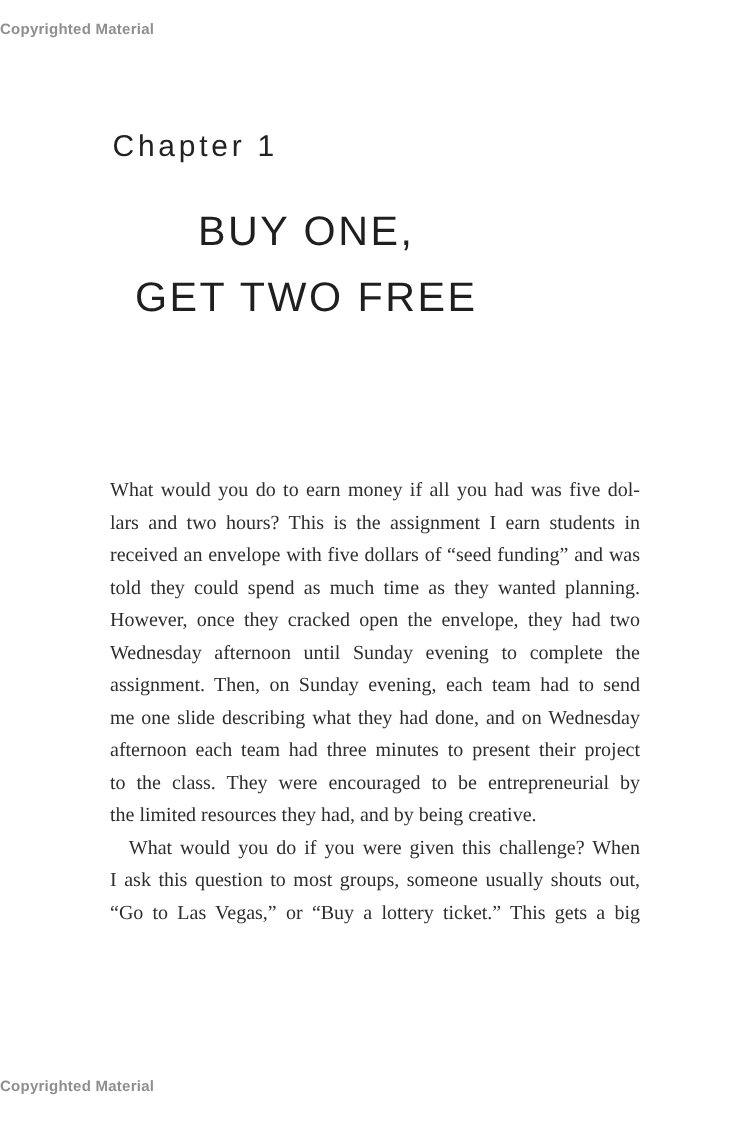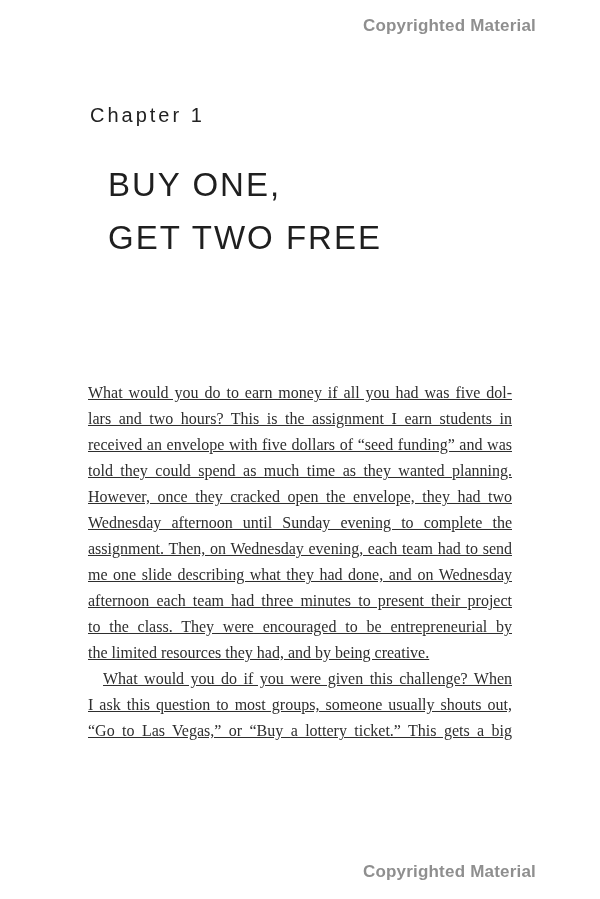--- a/index.html
+++ b/index.html
@@ -10,69 +10,69 @@
     height: 899px;
     background: #ffffff;
     overflow: hidden;
     font-family: "Liberation Serif", serif;
   }
 
   .copyright {
     position: absolute;
     left: 0;
     width: 536px;
-    text-align: right;
+    text-align: left;
     font-family: "Liberation Sans", sans-serif;
-    font-size: 17px;
+    font-size: 12px;
     font-weight: 700;
     letter-spacing: 0.2px;
     color: #8f8f8f;
   }
   .copyright.top    { top: 16px; }
   .copyright.bottom { top: 862px; }
 
   .chapter-label {
     position: absolute;
     left: 90px;
     top: 104px;
     font-family: "Liberation Sans", sans-serif;
-    font-size: 20px;
+    font-size: 24px;
     font-weight: 400;
     letter-spacing: 3px;
     color: #222222;
   }
 
   .book-title {
     position: absolute;
     left: 108px;
     top: 158px;
     font-family: "Liberation Sans", sans-serif;
     font-size: 33px;
     font-weight: 400;
     line-height: 53px;
     letter-spacing: 2px;
     color: #1f1f1f;
+    text-align: center;
   }
 
   .body-text {
     position: absolute;
     left: 88px;
     top: 380px;
     width: 424px;
     font-size: 16px;
     line-height: 26px;
     color: #2e2e2e;
   }
 
   .body-line {
     height: 26px;
     text-align: justify;
     text-align-last: justify;
     white-space: normal;
-    text-decoration: underline;
   }
   .body-line.no-justify {
     text-align: right;
     text-align-last: left;
   }
   .body-line.indent {
     text-indent: 15px;
   }
 </style>
 </head>
@@ -89,21 +89,21 @@
     <div>GET TWO FREE</div>
   </div>
 
   <div class="body-text">
       <div class="body-line">What would you do to earn money if all you had was five dol-</div>
       <div class="body-line">lars and two hours? This is the assignment I earn students in</div>
       <div class="body-line">received an envelope with five dollars of “seed funding” and was</div>
       <div class="body-line">told they could spend as much time as they wanted planning.</div>
       <div class="body-line">However, once they cracked open the envelope, they had two</div>
       <div class="body-line">Wednesday afternoon until Sunday evening to complete the</div>
-      <div class="body-line">assignment. Then, on Wednesday evening, each team had to send</div>
+      <div class="body-line">assignment. Then, on Sunday evening, each team had to send</div>
       <div class="body-line">me one slide describing what they had done, and on Wednesday</div>
       <div class="body-line">afternoon each team had three minutes to present their project</div>
       <div class="body-line">to the class. They were encouraged to be entrepreneurial by</div>
       <div class="body-line no-justify">the limited resources they had, and by being creative.</div>
       <div class="body-line indent">What would you do if you were given this challenge? When</div>
       <div class="body-line">I ask this question to most groups, someone usually shouts out,</div>
       <div class="body-line">“Go to Las Vegas,” or “Buy a lottery ticket.” This gets a big</div>
     </div>
 
   <div class="copyright bottom">Copyrighted Material</div>

